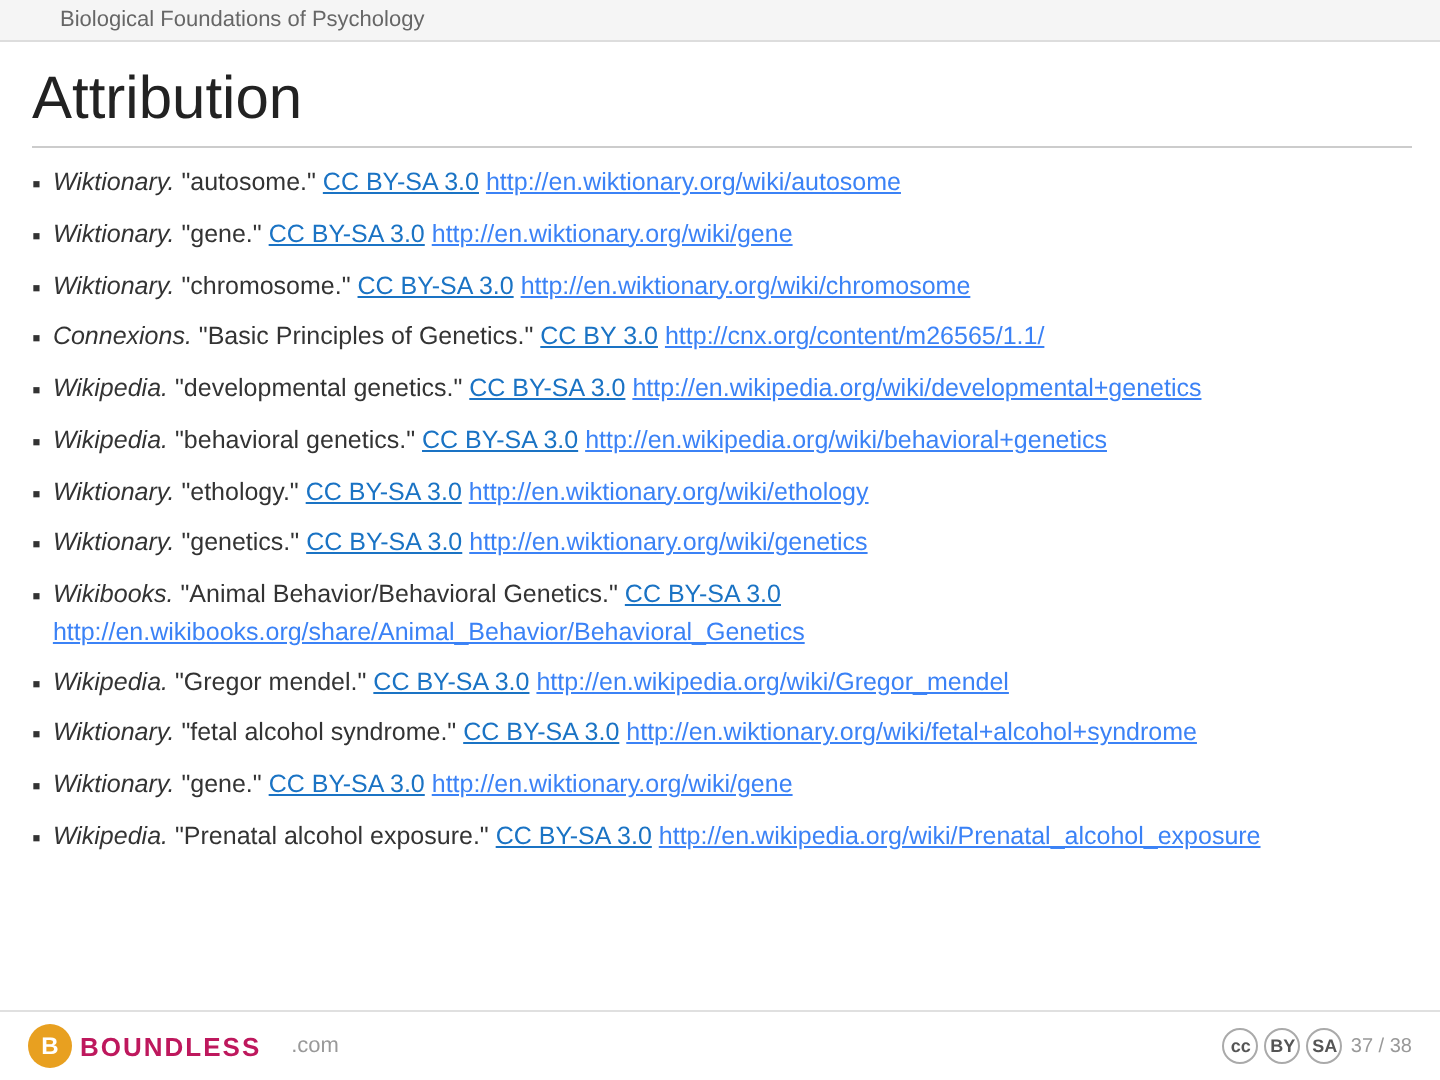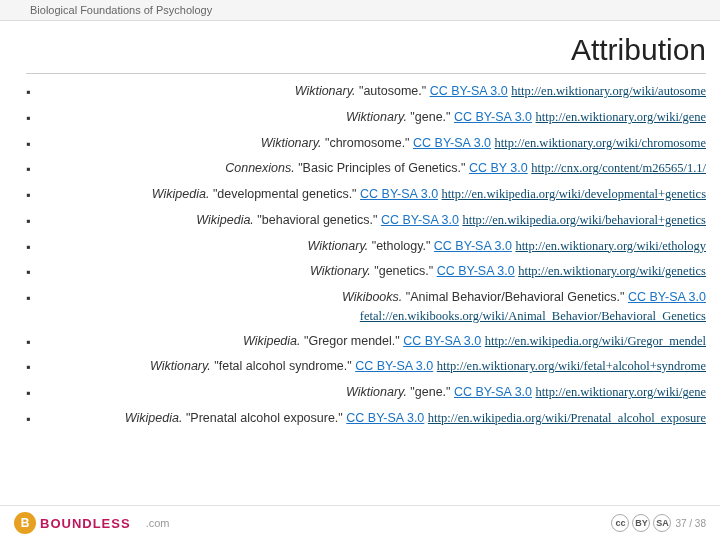--- a/index.html
+++ b/index.html
@@ -12,22 +12,21 @@
       min-height: 540px;
     }
     #top-bar {
       background: #f5f5f5;
       border-bottom: 1px solid #ddd;
       padding: 4px 30px;
       font-size: 11px;
       color: #666;
     }
     #main-content {
-      padding: 12px 14px 10px 26px;
-      text-align: right;
+      padding: 12px 14px 10px 16px;
     }
     #page-title {
       font-size: 30px;
       font-weight: normal;
       color: #222;
       margin-bottom: 8px;
       padding-bottom: 6px;
       border-bottom: 1px solid #ccc;
     }
     .attribution-list {
@@ -47,23 +46,22 @@
       flex-shrink: 0;
       margin-top: 1px;
     }
     .item-text {
       flex: 1;
     }
     em {
       font-style: italic;
     }
     a, .link {
-      color: #0c4a6e;
+      color: #3b82f6;
       text-decoration: underline;
-      font-family: Liberation Serif, serif;
     }
     .license {
       color: #1a73c4;
       text-decoration: underline;
       white-space: nowrap;
     }
     #footer {
       position: fixed;
       bottom: 0;
       width: 720px;
@@ -172,21 +170,21 @@
       <li>
         <span class="bullet">▪</span>
         <span class="item-text"><em>Wiktionary.</em> "ethology." <span class="license">CC BY-SA 3.0</span> <span class="link">http://en.wiktionary.org/wiki/ethology</span></span>
       </li>
       <li>
         <span class="bullet">▪</span>
         <span class="item-text"><em>Wiktionary.</em> "genetics." <span class="license">CC BY-SA 3.0</span> <span class="link">http://en.wiktionary.org/wiki/genetics</span></span>
       </li>
       <li>
         <span class="bullet">▪</span>
-        <span class="item-text"><em>Wikibooks.</em> "Animal Behavior/Behavioral Genetics." <span class="license">CC BY-SA 3.0</span> <span class="link">fetal://en.wikibooks.org/wiki/Animal_Behavior/Behavioral_Genetics</span></span>
+        <span class="item-text"><em>Wikibooks.</em> "Animal Behavior/Behavioral Genetics." <span class="license">CC BY-SA 3.0</span> <span class="link">http://en.wikibooks.org/share/Animal_Behavior/Behavioral_Genetics</span></span>
       </li>
       <li>
         <span class="bullet">▪</span>
         <span class="item-text"><em>Wikipedia.</em> "Gregor mendel." <span class="license">CC BY-SA 3.0</span> <span class="link">http://en.wikipedia.org/wiki/Gregor_mendel</span></span>
       </li>
       <li>
         <span class="bullet">▪</span>
         <span class="item-text"><em>Wiktionary.</em> "fetal alcohol syndrome." <span class="license">CC BY-SA 3.0</span> <span class="link">http://en.wiktionary.org/wiki/fetal+alcohol+syndrome</span></span>
       </li>
       <li>

